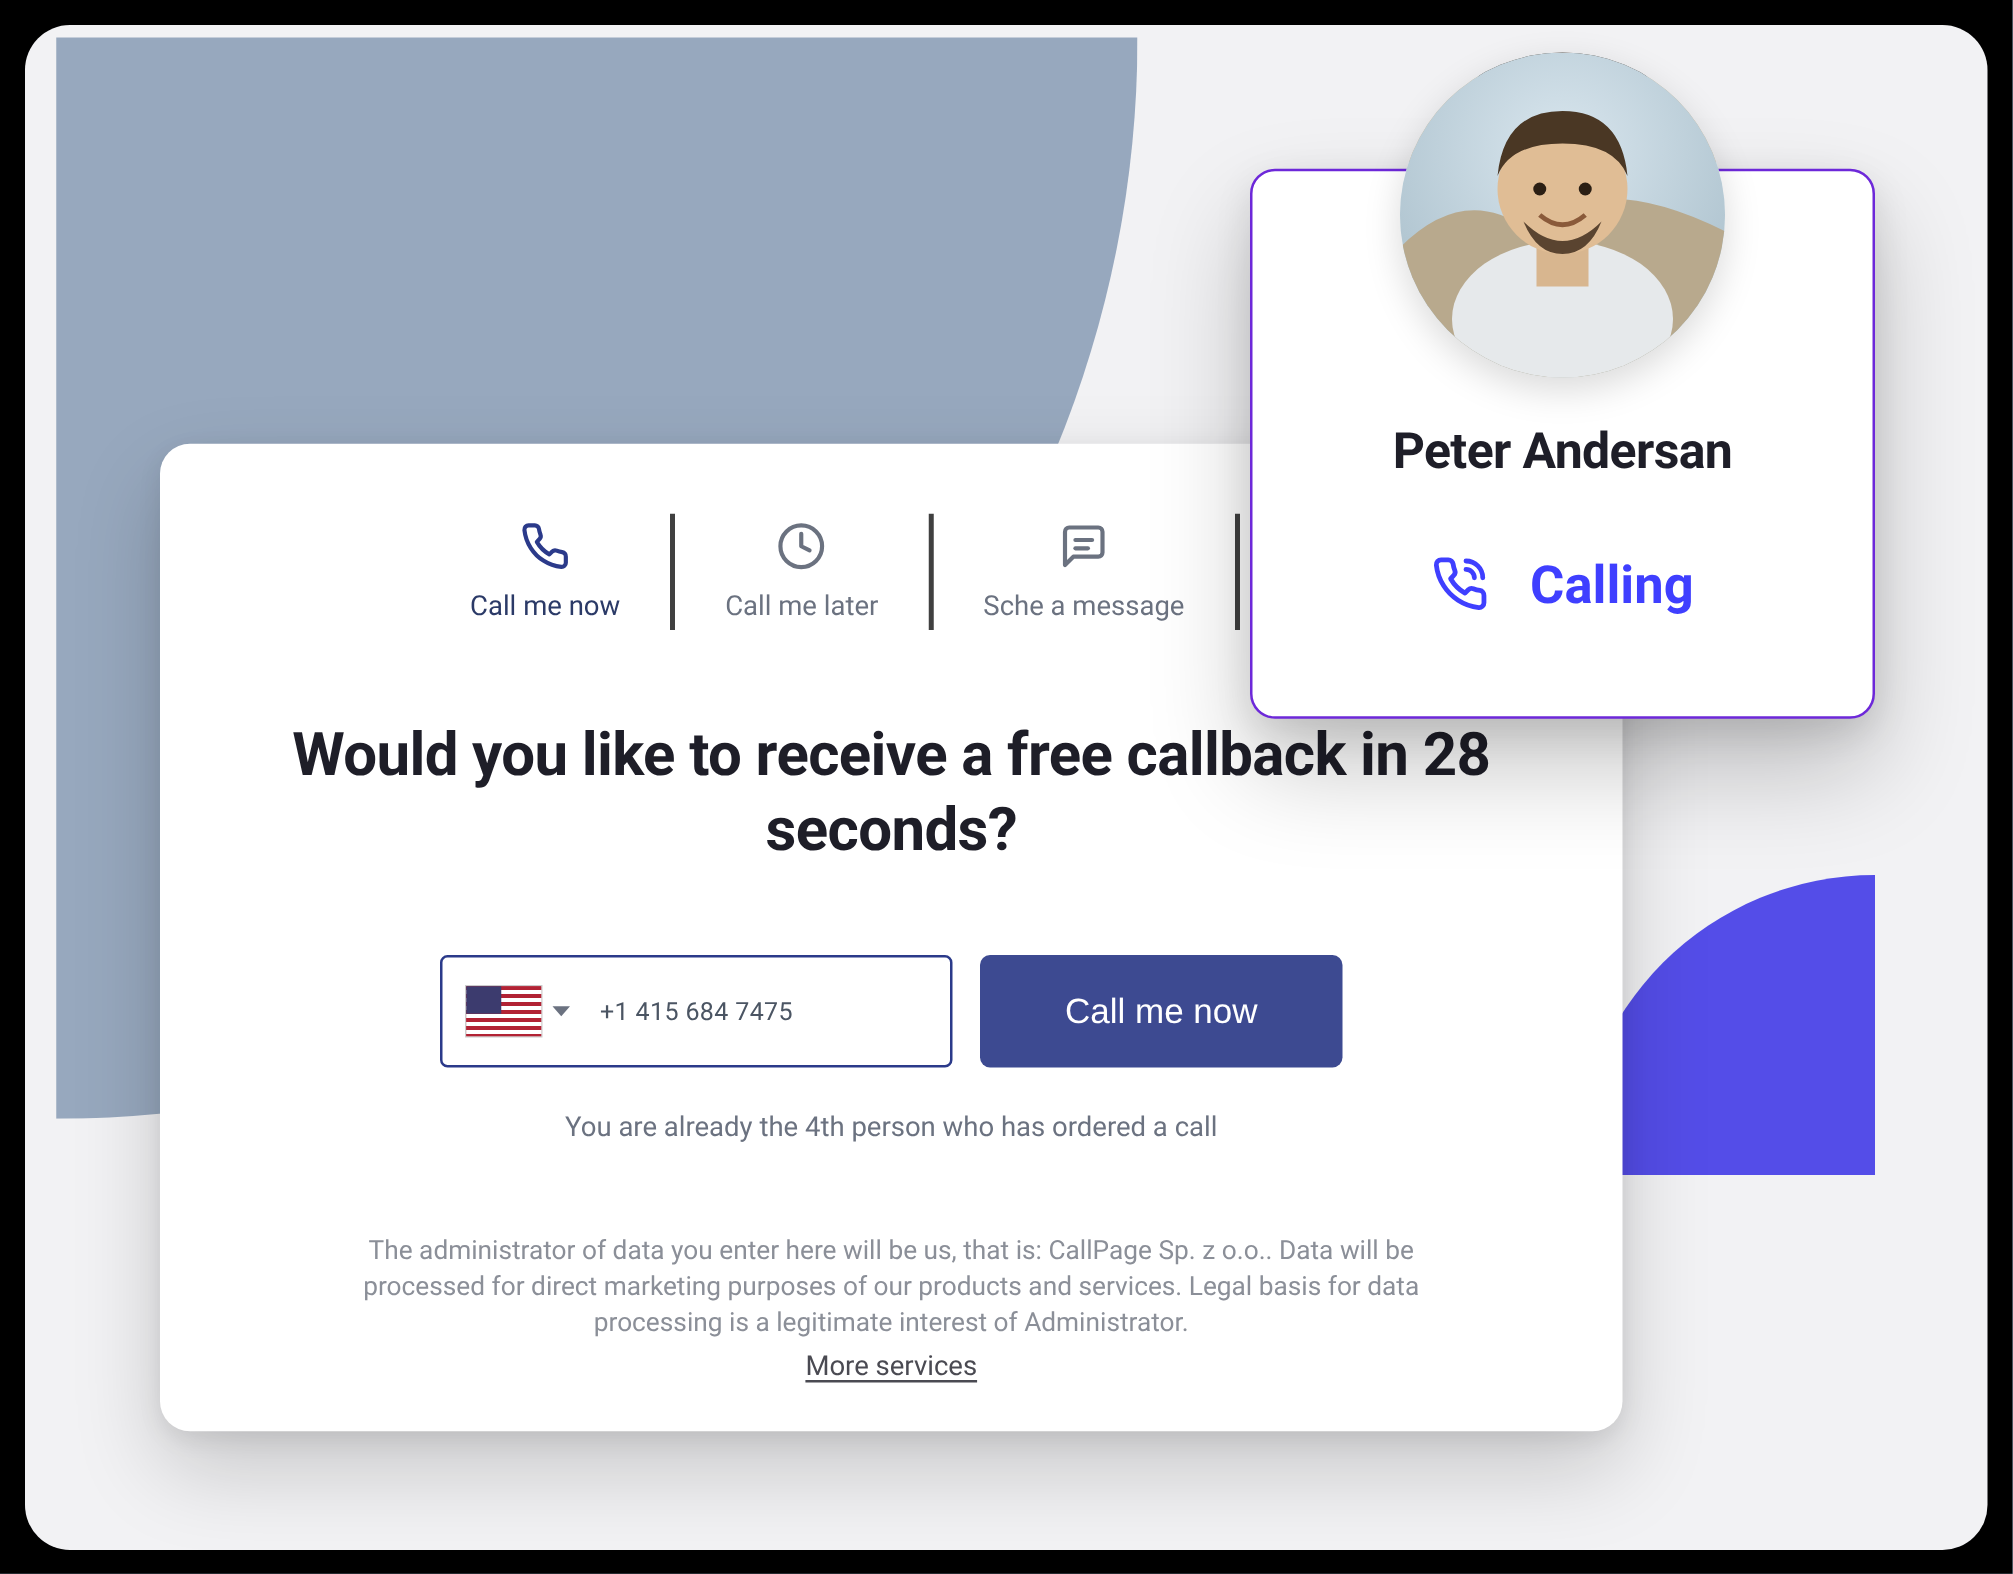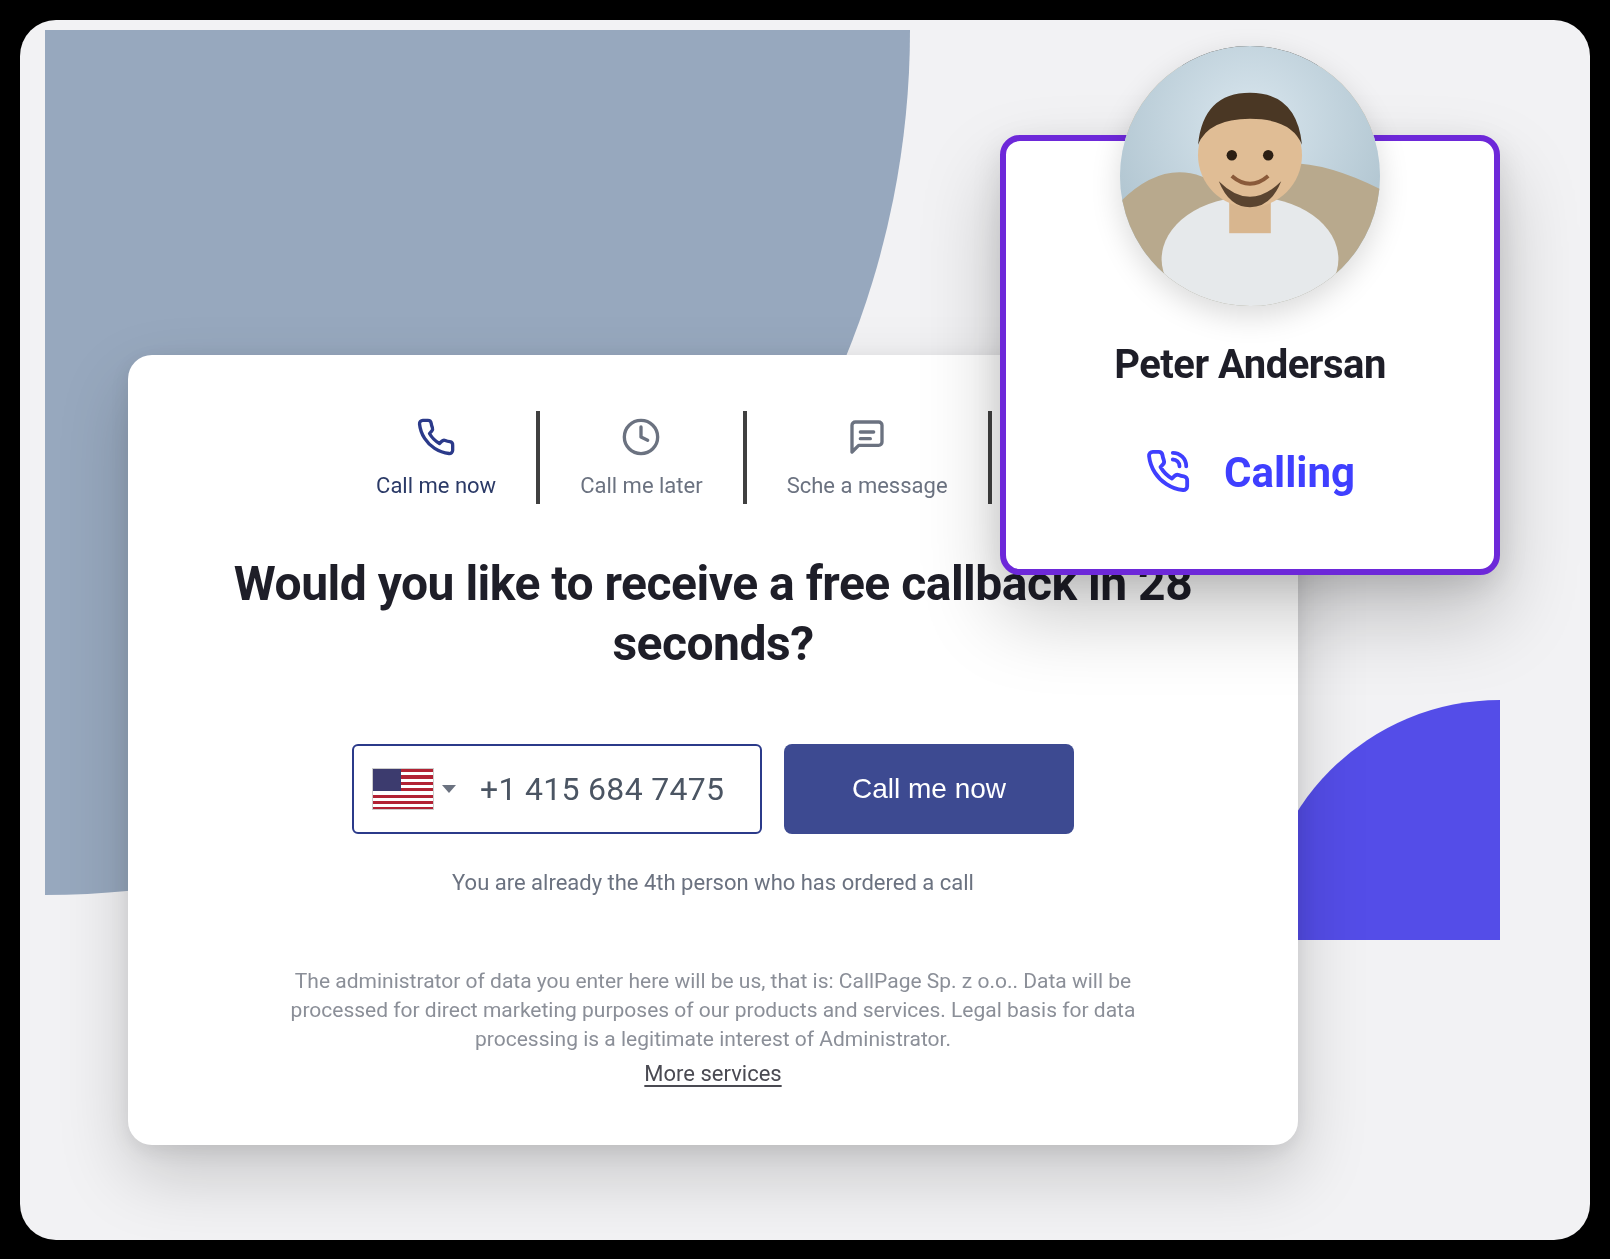--- a/index.html
+++ b/index.html
@@ -84,21 +84,21 @@
     }
     .tab:first-child{ border-left:none; }
     .tab.active{ color:#2b3a67; }
     .tab .label{ font-size:22px; }
     .tab svg{ width:40px; height:40px; }
     .headline{
       text-align:center;
       font-size:48px;
       font-weight:700;
       color:#1e1e28;
-      margin-top:50px;
+      margin-top:70px;
       line-height:1.25;
       letter-spacing:-0.5px;
     }
     .input-row{
       display:flex;
       justify-content:center;
       gap:22px;
       margin-top:70px;
     }
     .phone-field{
@@ -134,21 +134,21 @@
     }
     .caret{
       margin-left:8px;
       width:0; height:0;
       border-left:7px solid transparent;
       border-right:7px solid transparent;
       border-top:8px solid #6b7280;
     }
     .phone-text{
       margin-left:24px;
-      font-size:32px;
+      font-size:20px;
       color:#4b5563;
       letter-spacing:0.3px;
     }
     .cta-btn{
       width:290px;
       height:90px;
       background:#3d4a91;
       color:#fff;
       font-size:28px;
       border:none;
@@ -179,21 +179,21 @@
       text-underline-offset:4px;
       cursor:pointer;
     }
     .calling-card{
       position:absolute;
       top: 115px;
       right: 90px;
       width: 500px;
       height: 440px;
       background:#fff;
-      border:6px solid #6d28d9;
+      border:2px solid #6d28d9;
       border-radius:20px;
       box-shadow: 0 40px 80px rgba(0,0,0,0.22), 0 10px 30px rgba(0,0,0,0.10);
       display:flex;
       flex-direction:column;
       align-items:center;
     }
     .avatar{
       position:absolute;
       top:-95px;
       left:50%;

